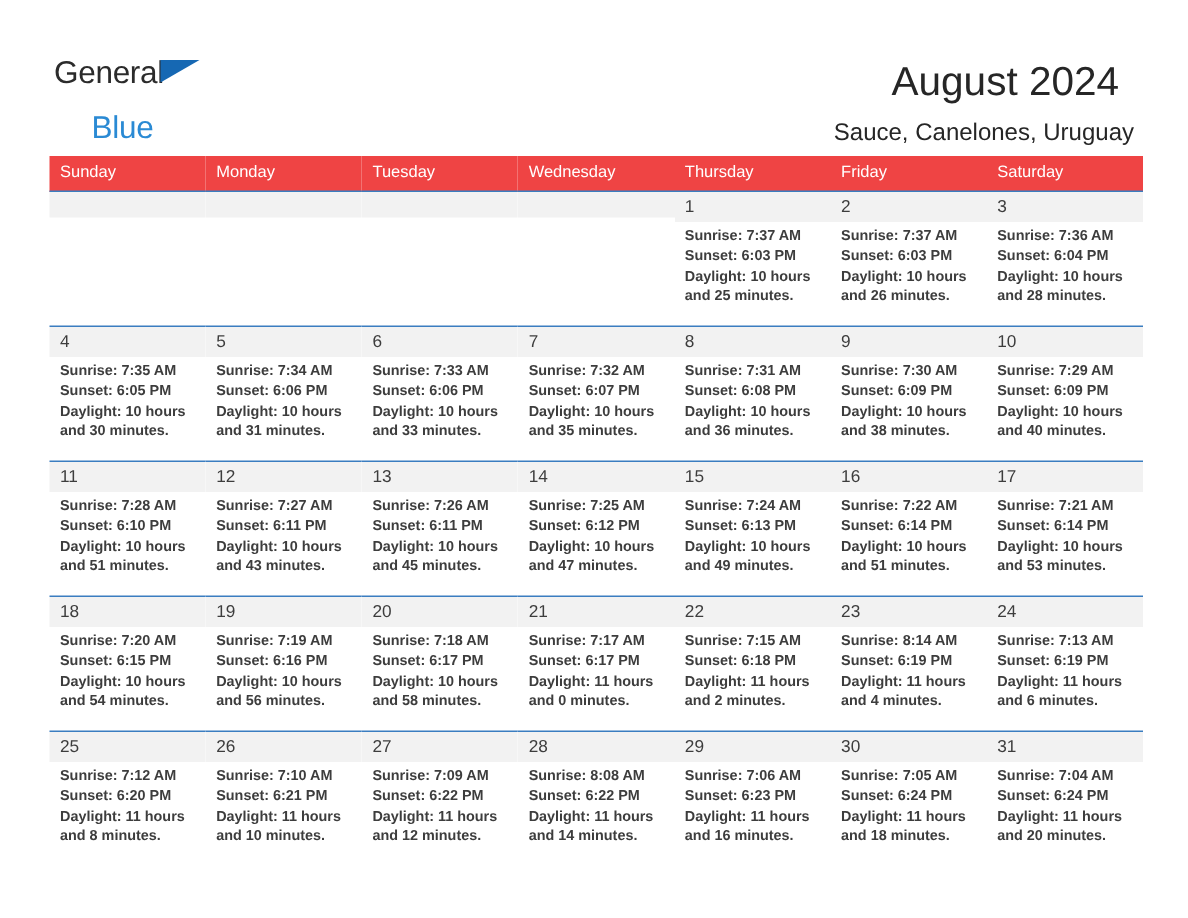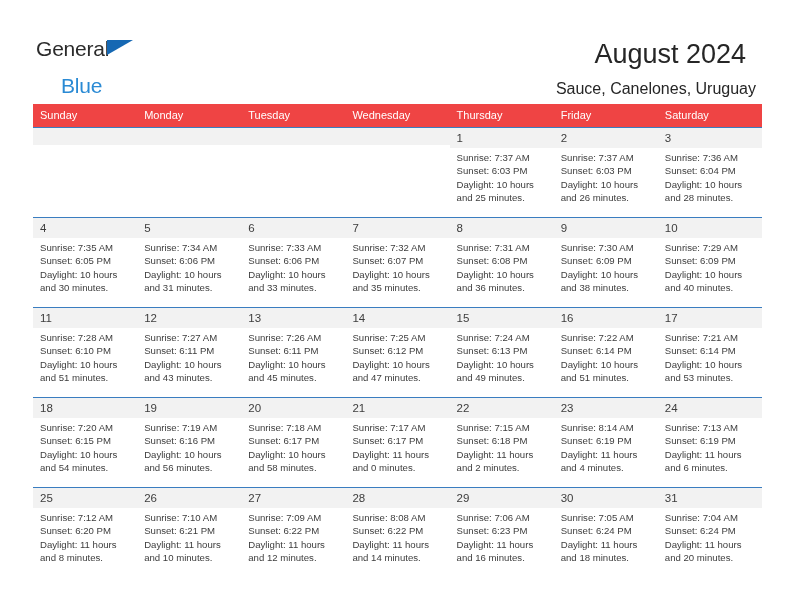--- a/index.html
+++ b/index.html
@@ -116,20 +116,21 @@
     padding: 4px 0 3px 7px;
     line-height: 1.1;
     min-height: 17px;
   }
   .daynum.empty { min-height: 17px; }
   .details {
     padding: 3px 6px 0 7px;
     font-size: 9.6px;
     color: #3d3d3d;
     line-height: 1.42;
+    font-weight: bold;
   }
   .details div { white-space: nowrap; }
   td.blank .daynum { background: #f2f2f2; }
   td.blank .details { visibility: hidden; }
 </style>
 </head>
 <body>
 
 <div id="page">
 

